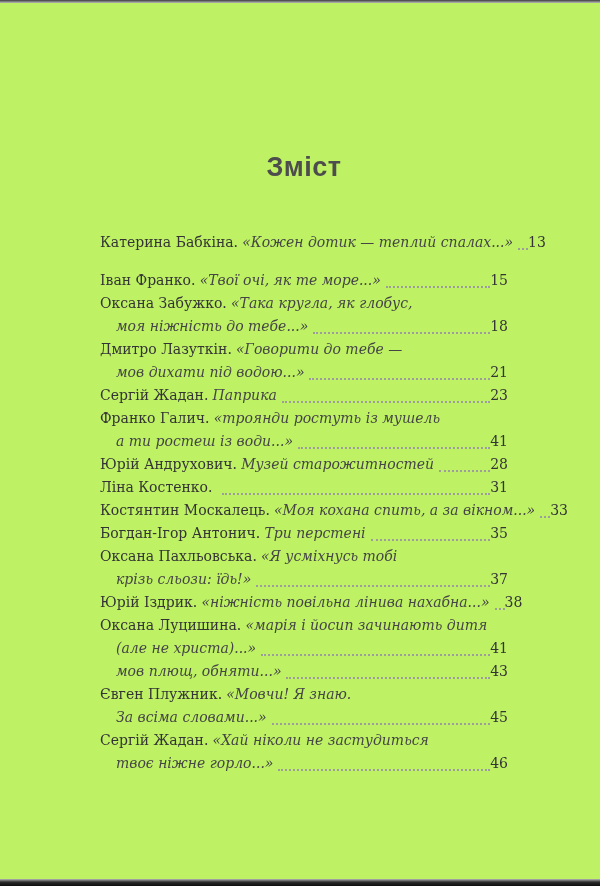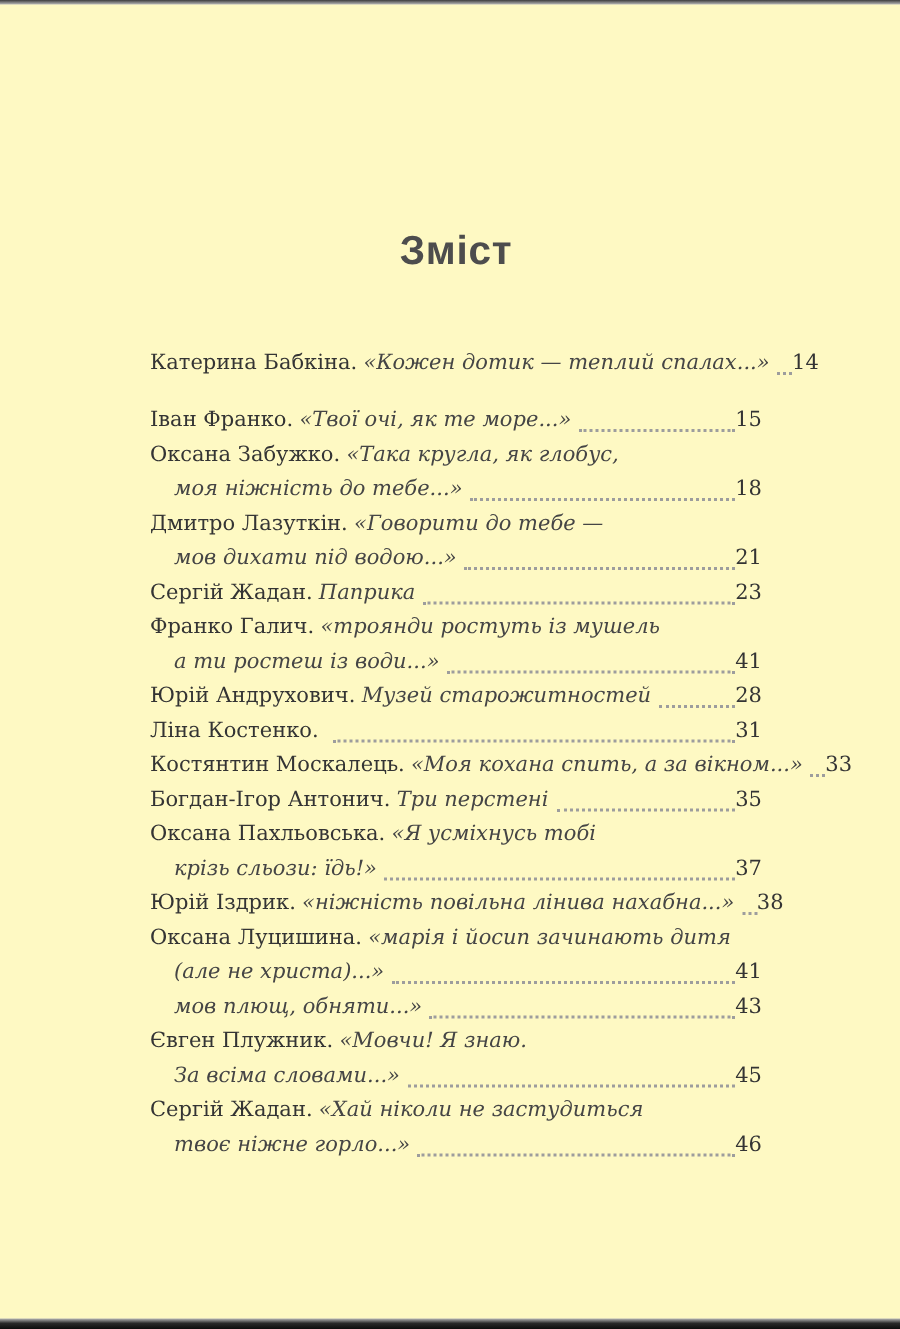--- a/index.html
+++ b/index.html
@@ -1,20 +1,20 @@
 <!DOCTYPE html>
 <html><head>
 <meta charset="utf-8">
 <style>
   html, body { margin: 0; padding: 0; background: #ffffff; }
   .page {
     position: relative;
     width: 600px;
     height: 886px;
-    background: #fef9c3;
+    background: #bef264;
     overflow: hidden;
     font-family: "DejaVu Serif", serif;
   }
   .edge-bar-top {
     position: absolute; top: 0; left: 0; right: 0;
     height: 3px;
     background: linear-gradient(#3d3d3d, #b9b9b9);
   }
   .edge-bar-bottom {
     position: absolute; bottom: 0; left: 0; right: 0;
@@ -74,21 +74,21 @@
 <div class="page">
   <div class="edge-bar-top"></div>
   <div class="content">
     <h1 class="book-title">Зміст</h1>
     <div class="toc-list">
         <div class="entry gap-after">
           <div class="line">
             <span class="author">Катерина Бабкіна.</span>
             <span class="title-text">«Кожен дотик — теплий спалах...»</span>
             <span class="leader"></span>
-            <span class="pagenum">14</span>
+            <span class="pagenum">13</span>
           </div>
         </div>
         <div class="entry">
           <div class="line">
             <span class="author">Іван Франко.</span>
             <span class="title-text">«Твої очі, як те море...»</span>
             <span class="leader"></span>
             <span class="pagenum">15</span>
           </div>
         </div>

